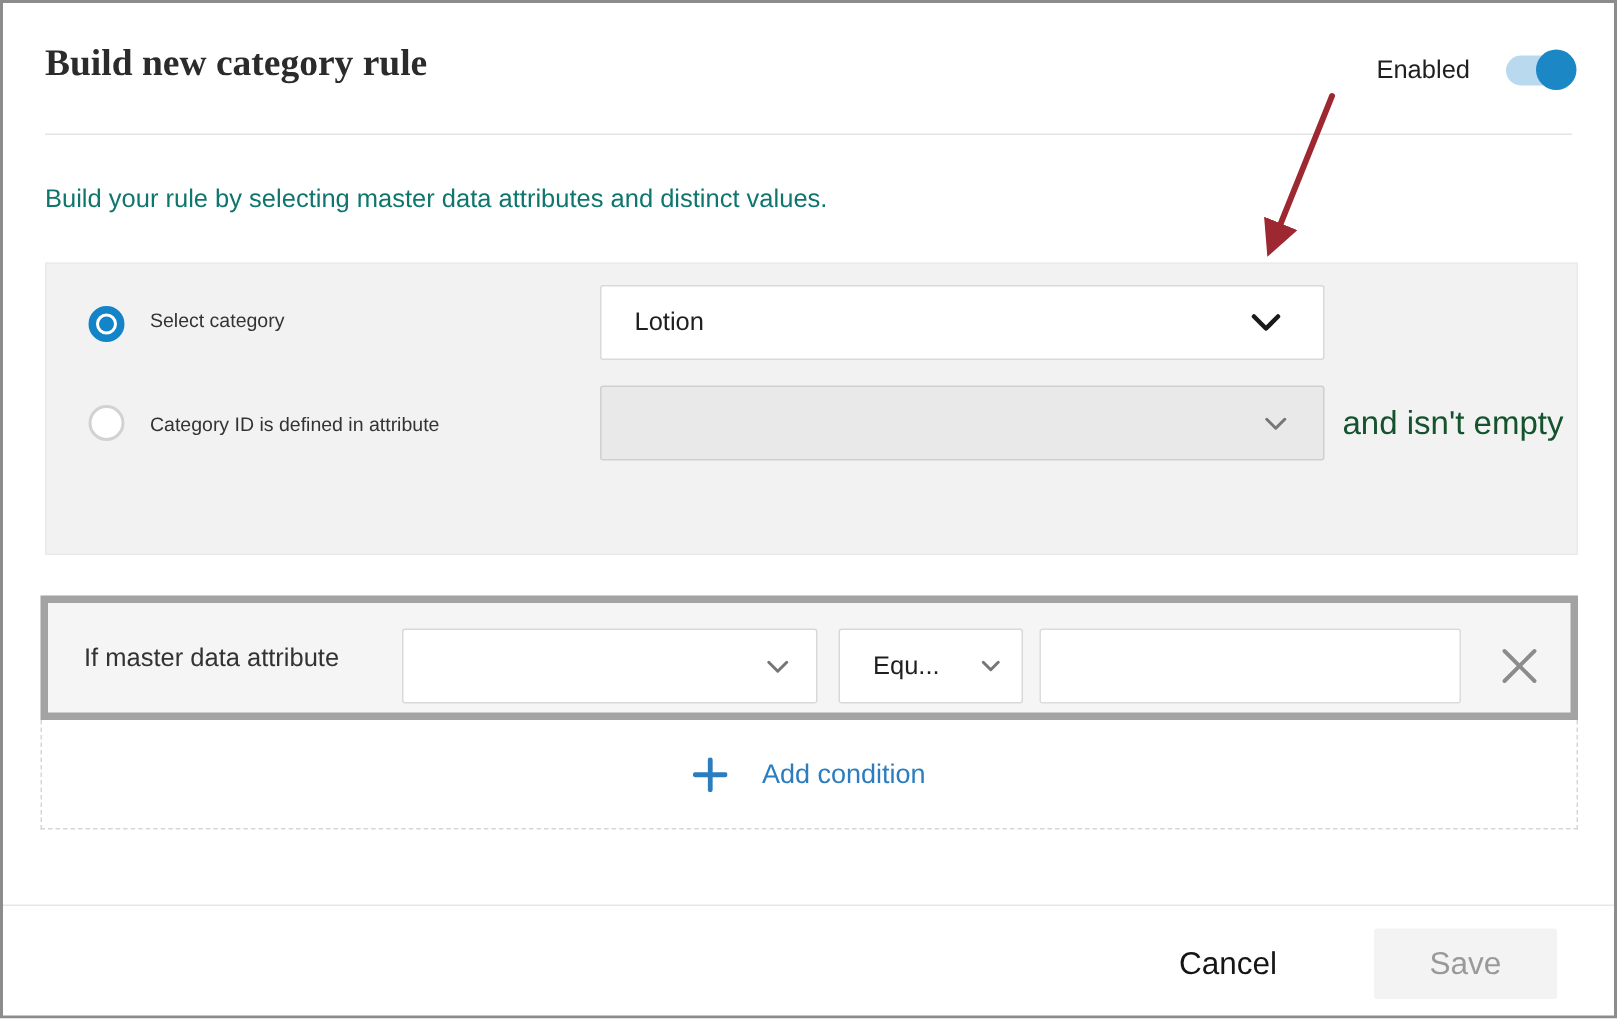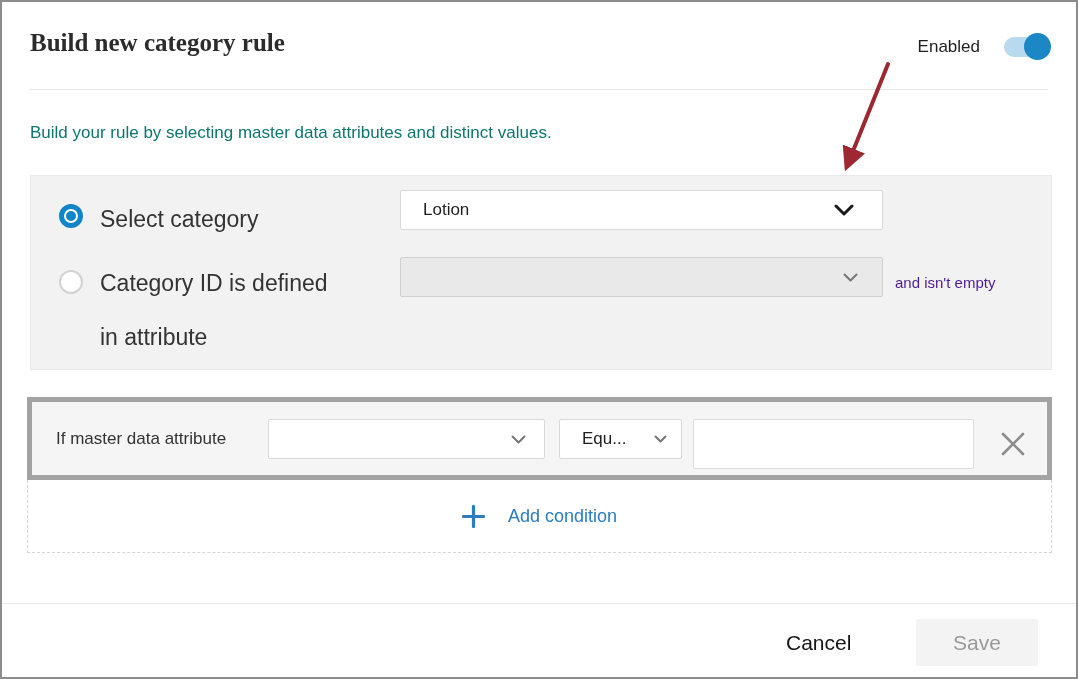--- a/index.html
+++ b/index.html
@@ -79,45 +79,45 @@
     position: absolute;
     left: 2px; top: 2px;
     width: 10px; height: 10px;
     border-radius: 50%;
     background: #1284c7;
   }
   .radio.unchecked {
     border: 2px solid #d2d2d2;
     background: #fff;
   }
-  .radio-label { position: absolute; font-size: 23px; color: #333; cursor: default; }
+  .radio-label { position: absolute; font-size: 13px; color: #333; cursor: default; }
 
   .dropdown {
     position: absolute;
-    height: 40px;
+    height: 50px;
     background: #fff;
     border: 1px solid #d9d9d9;
     border-radius: 2px;
     display: flex; align-items: center;
     padding-left: 22px;
     font-size: 17px; color: #1f1f1f;
     cursor: pointer;
   }
   .dropdown.disabled {
     background: #e9e9e9;
     border-color: #d0d0d0;
     cursor: default;
   }
   .dropdown .chev { position: absolute; display: flex; align-items: center; }
 
   .suffix-text {
     position: absolute;
     left: 864px; top: 81px; height: 50px;
     display: flex; align-items: center;
-    font-size: 15px; color: #4c1d95;
+    font-size: 22px; color: #14532d;
   }
 
   
   .condition-group {
     position: absolute;
     left: 25px; top: 395px;
     width: 1025px;
   }
   .condition-row {
     position: relative;

